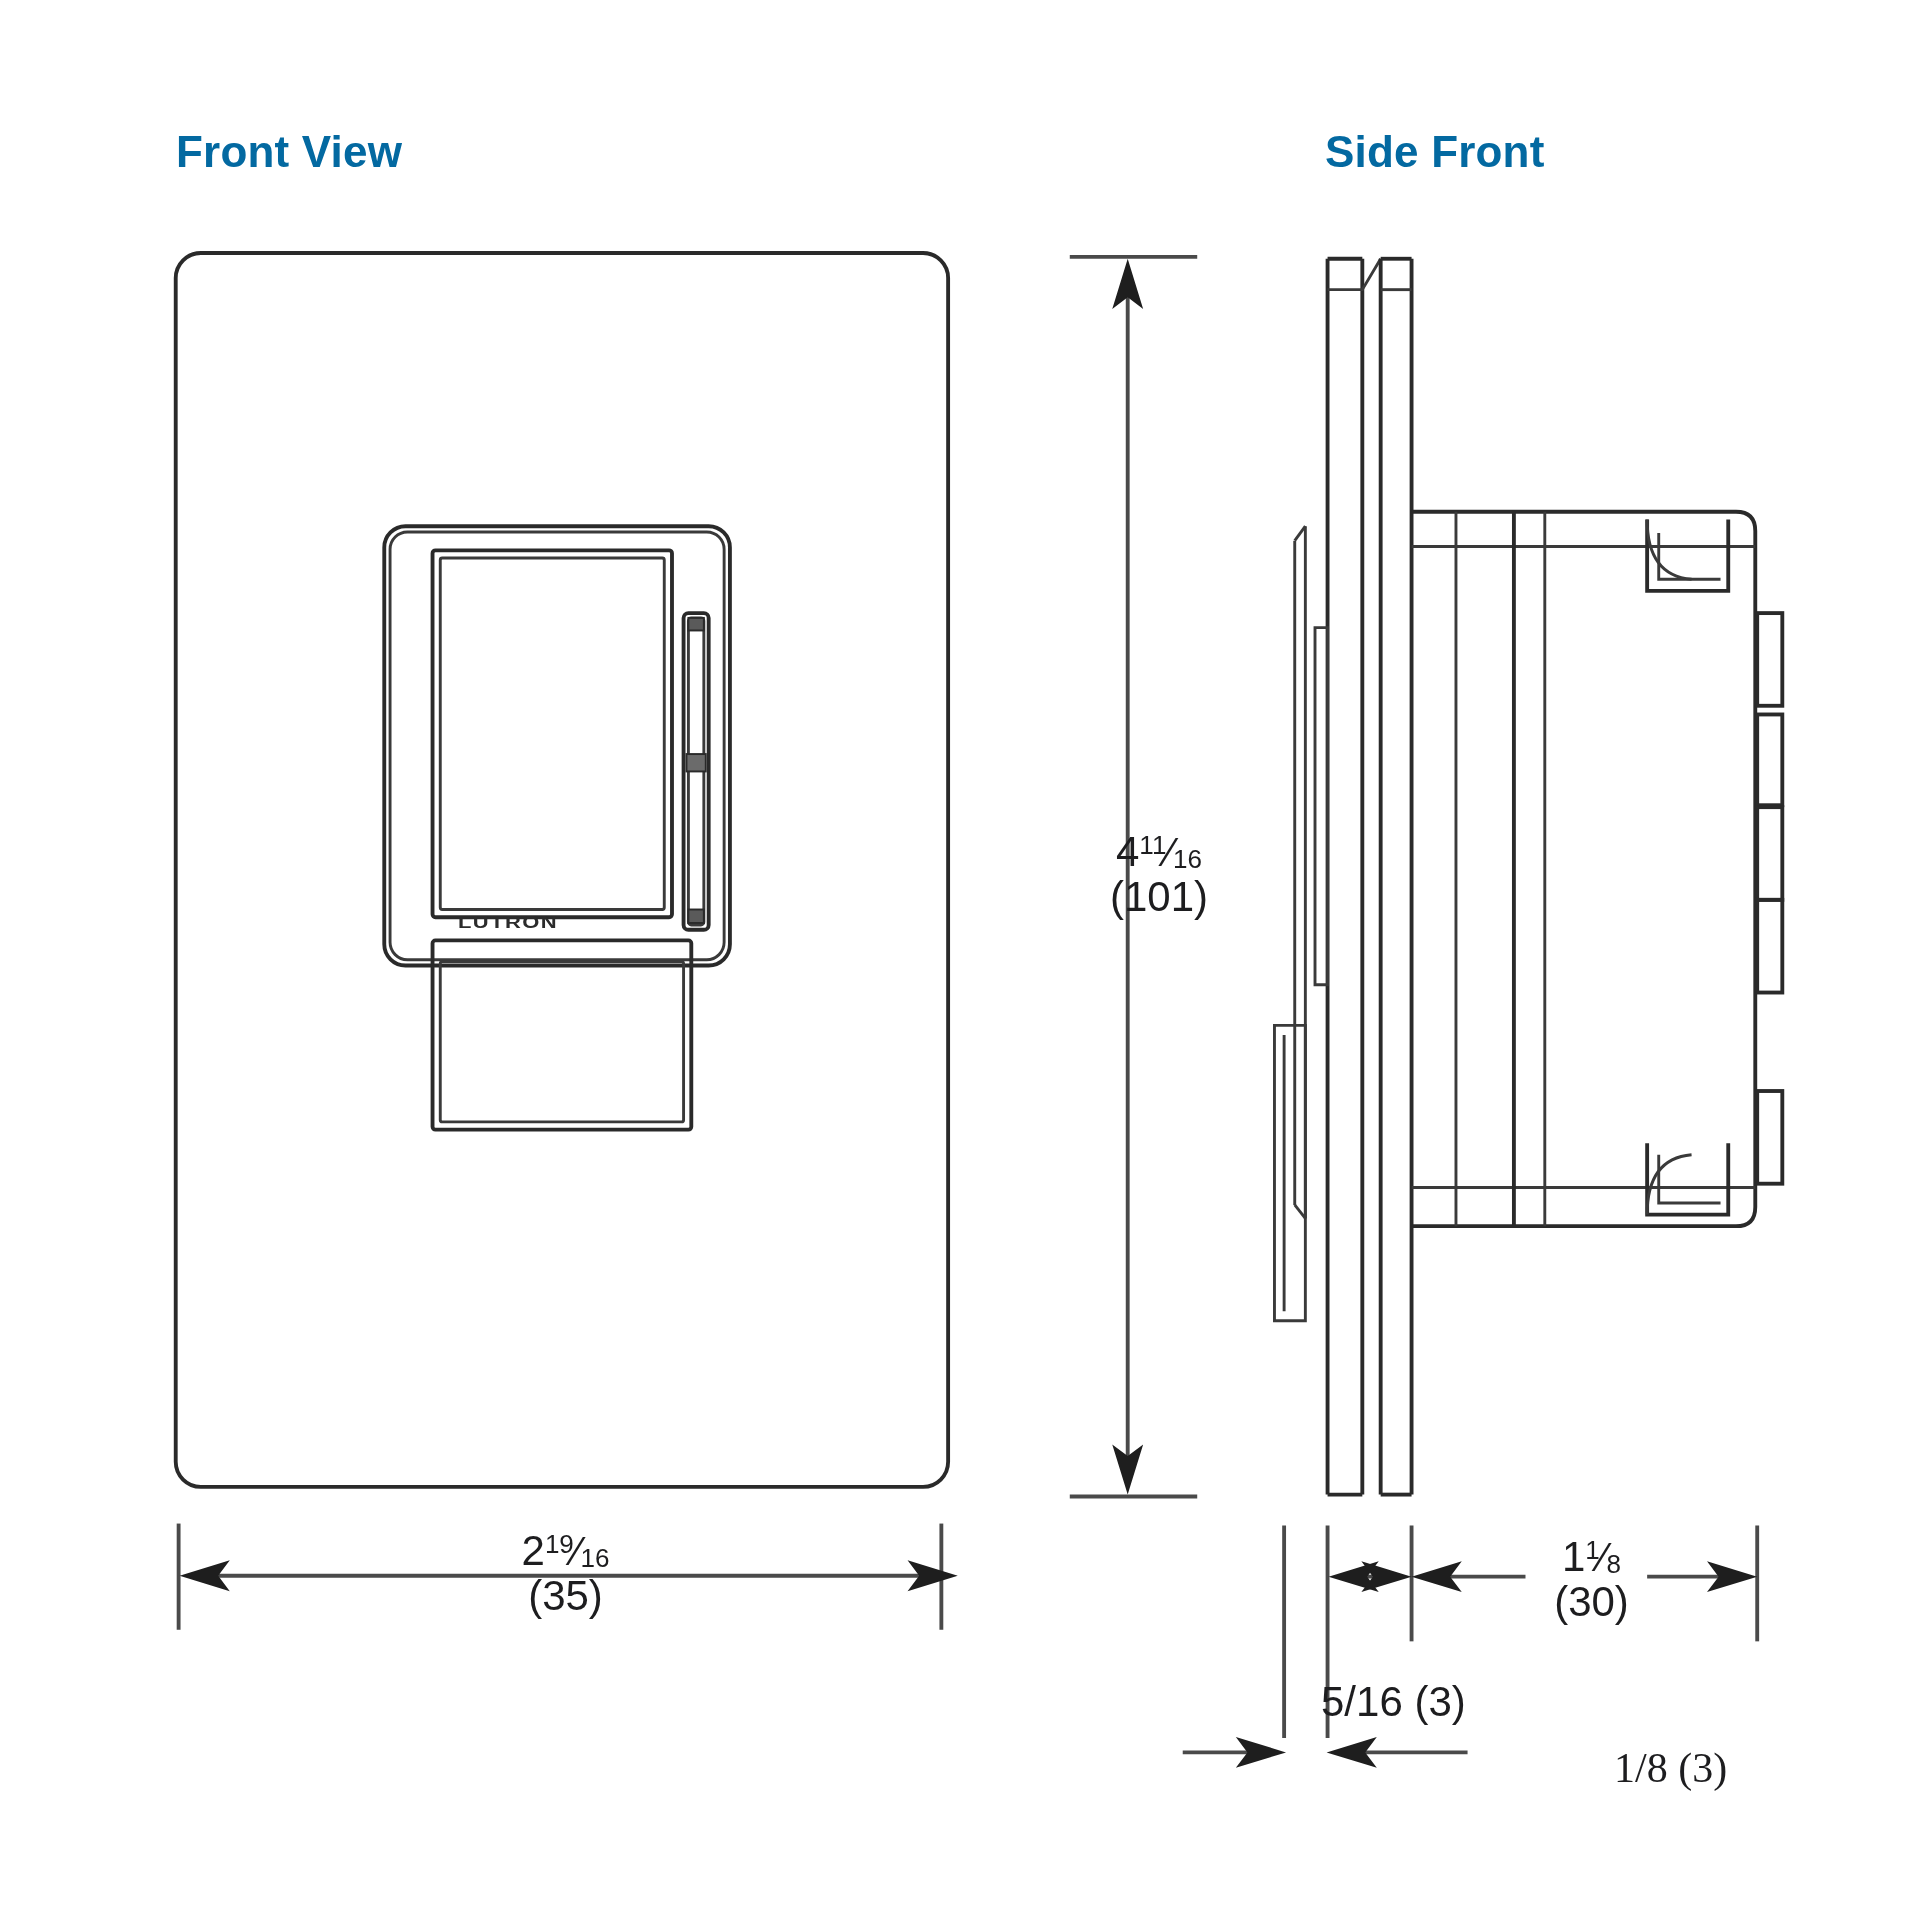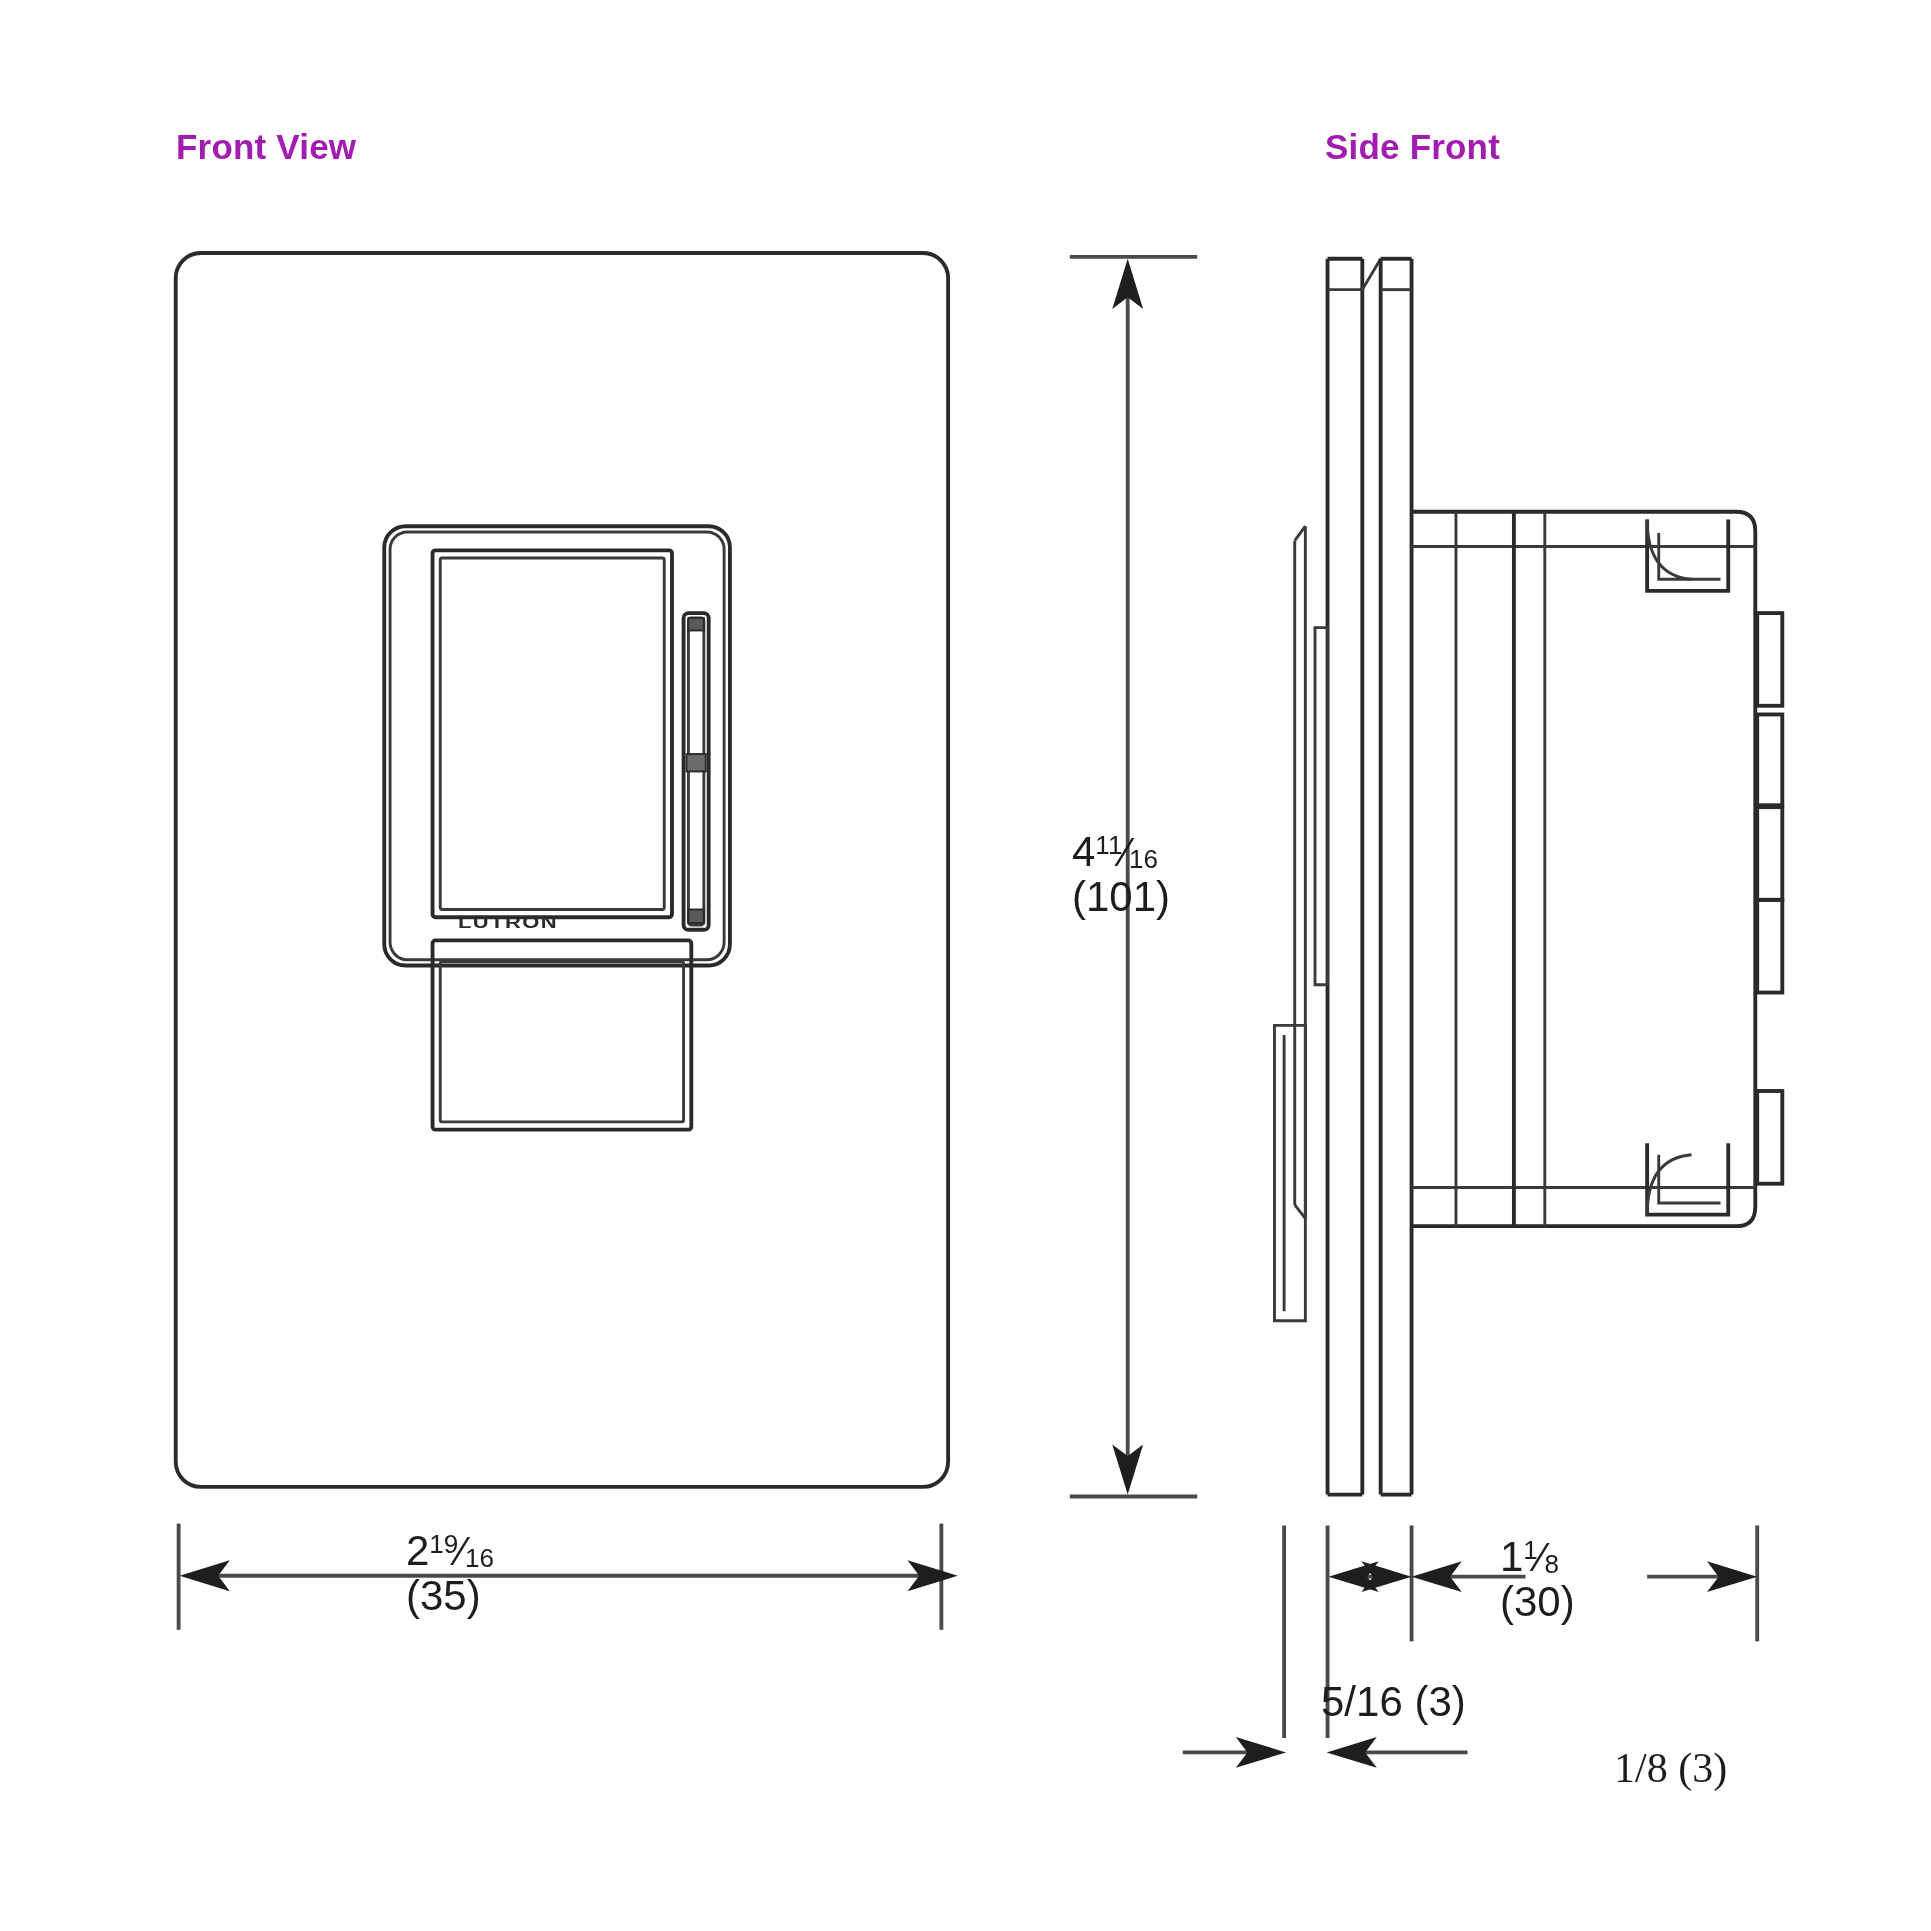--- a/index.html
+++ b/index.html
@@ -18,37 +18,37 @@
   #sheet {
     position: absolute;
     left: 0; top: 0;
     width: 1931px;
     height: 1931px;
   }
   .view-title {
     position: absolute;
     font-family: "Liberation Sans", sans-serif;
     font-weight: bold;
-    font-size: 35px;
+    font-size: 44px;
     letter-spacing: 0.2px;
-    color: #a21caf;
+    color: #0369a1;
     white-space: nowrap;
   }
   #front-view-title { left: 176px; top: 127px; }
   #side-view-title  { left: 1325px; top: 127px; }
 
   .dim-label {
     position: absolute;
     font-family: "Liberation Sans", sans-serif;
     font-size: 42px;
     color: #1d1d1f;
     white-space: nowrap;
     line-height: 1.06;
   }
-  .dim-label.center { text-align: left; }
+  .dim-label.center { text-align: center; }
   .frac {
     display: inline-block;
     vertical-align: baseline;
     font-size: 42px;
   }
   .frac sup {
     font-size: 0.62em;
     vertical-align: 0.46em;
     line-height: 0;
   }

